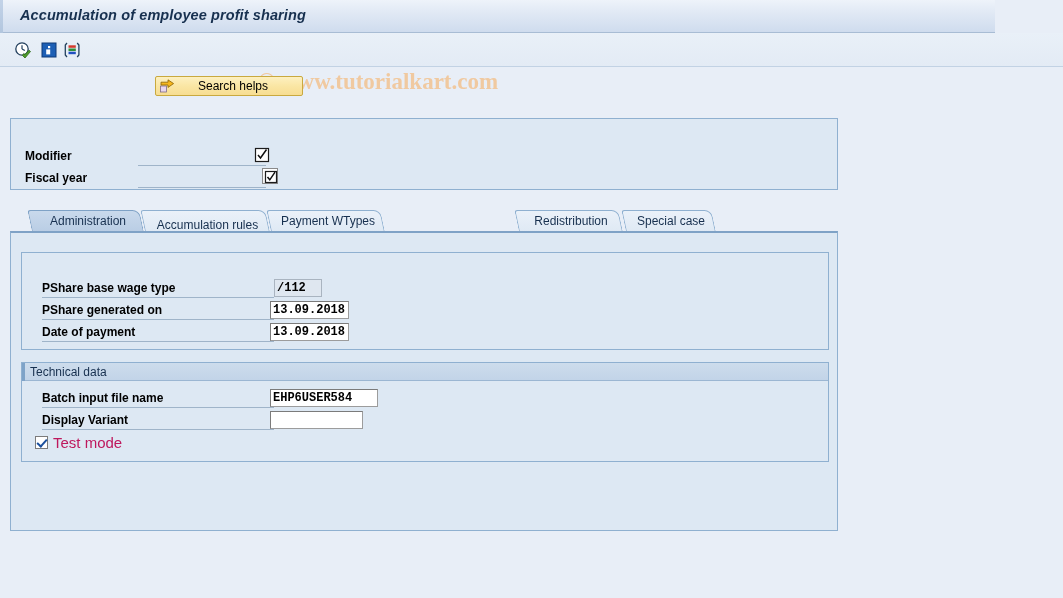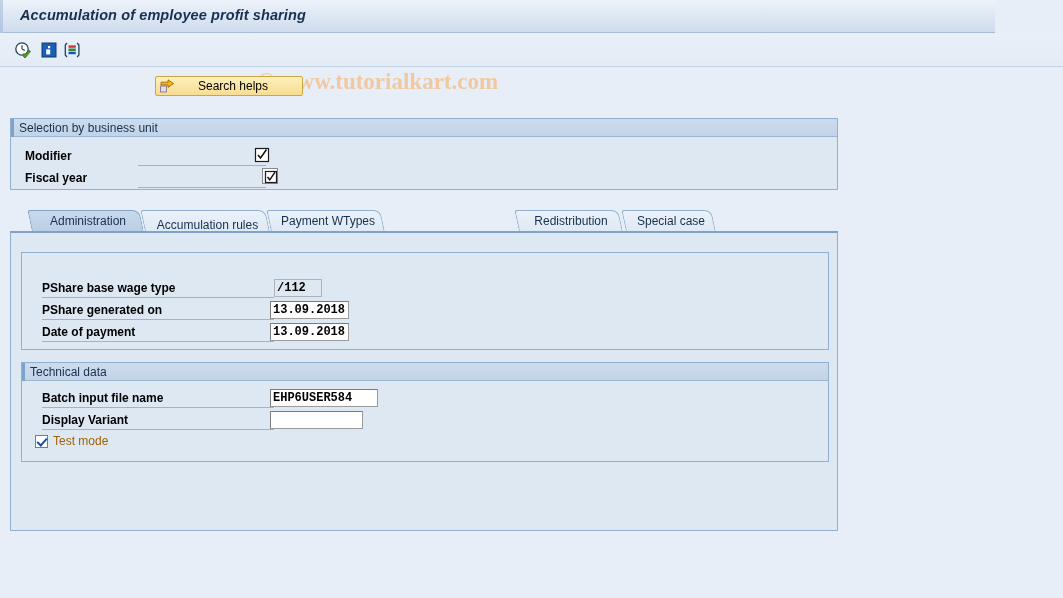--- a/index.html
+++ b/index.html
@@ -267,21 +267,21 @@
   }
   .sapcheck.checked::after {
     content: "";
     position: absolute;
     left: 3px; top: 0px;
     width: 4px; height: 8px;
     border: solid #1a4f9c;
     border-width: 0 2px 2px 0;
     transform: rotate(42deg);
   }
-  .cb-label { font-size: 12px; color: #a16207; white-space: nowrap; }
+  .cb-label { font-size: 15px; color: #be185d; white-space: nowrap; }
 </style>
 </head>
 <body>
 
 <div class="titlebar">
   <div class="edge-l"></div>
   <div class="title-text">Accumulation of employee profit sharing</div>
 </div>
 
 <div class="toolbar">
@@ -321,24 +321,20 @@
   <div class="sapbtn searchhelps">Search helps</div>
   <div class="arrow-icon">
     <svg width="15" height="14" viewBox="0 0 15 14">
       <rect x="0.5" y="7" width="6" height="6" fill="#e8d6ef" stroke="#7d6a87" stroke-width=".8"></rect>
       <path d="M1 3.2 L8 3.2 L8 0.8 L13.6 4.6 L8 8.4 L8 6 L1 6 Z" fill="#f5b61d" stroke="#8a6208" stroke-width=".8" stroke-linejoin="round"></path>
     </svg>
   </div>
 </div>
 
 <div class="groupbox" id="sel-business-unit">
-  <div class="group-header">
-    <div class="hdr-tick"></div>
-    <span>Selection by business unit</span>
-  </div>
 
   <div class="frow" style="left:14px; top:27px; width:280px;">
     <div class="flabel">Modifier</div>
     <div class="underline-field" style="left:113px; top:0; width:128px;"></div>
     <div class="msel-btn flat" style="left:229px; top:1px;">
       <svg width="16" height="16" viewBox="0 0 16 16">
         <rect x="1.5" y="1.5" width="13" height="13" fill="#ffffff" stroke="#1c1c1c" stroke-width="1.2"></rect>
         <path d="M4 8 L6.5 11 L12.5 2.5" fill="none" stroke="#111111" stroke-width="1.5"></path>
       </svg>
     </div>

